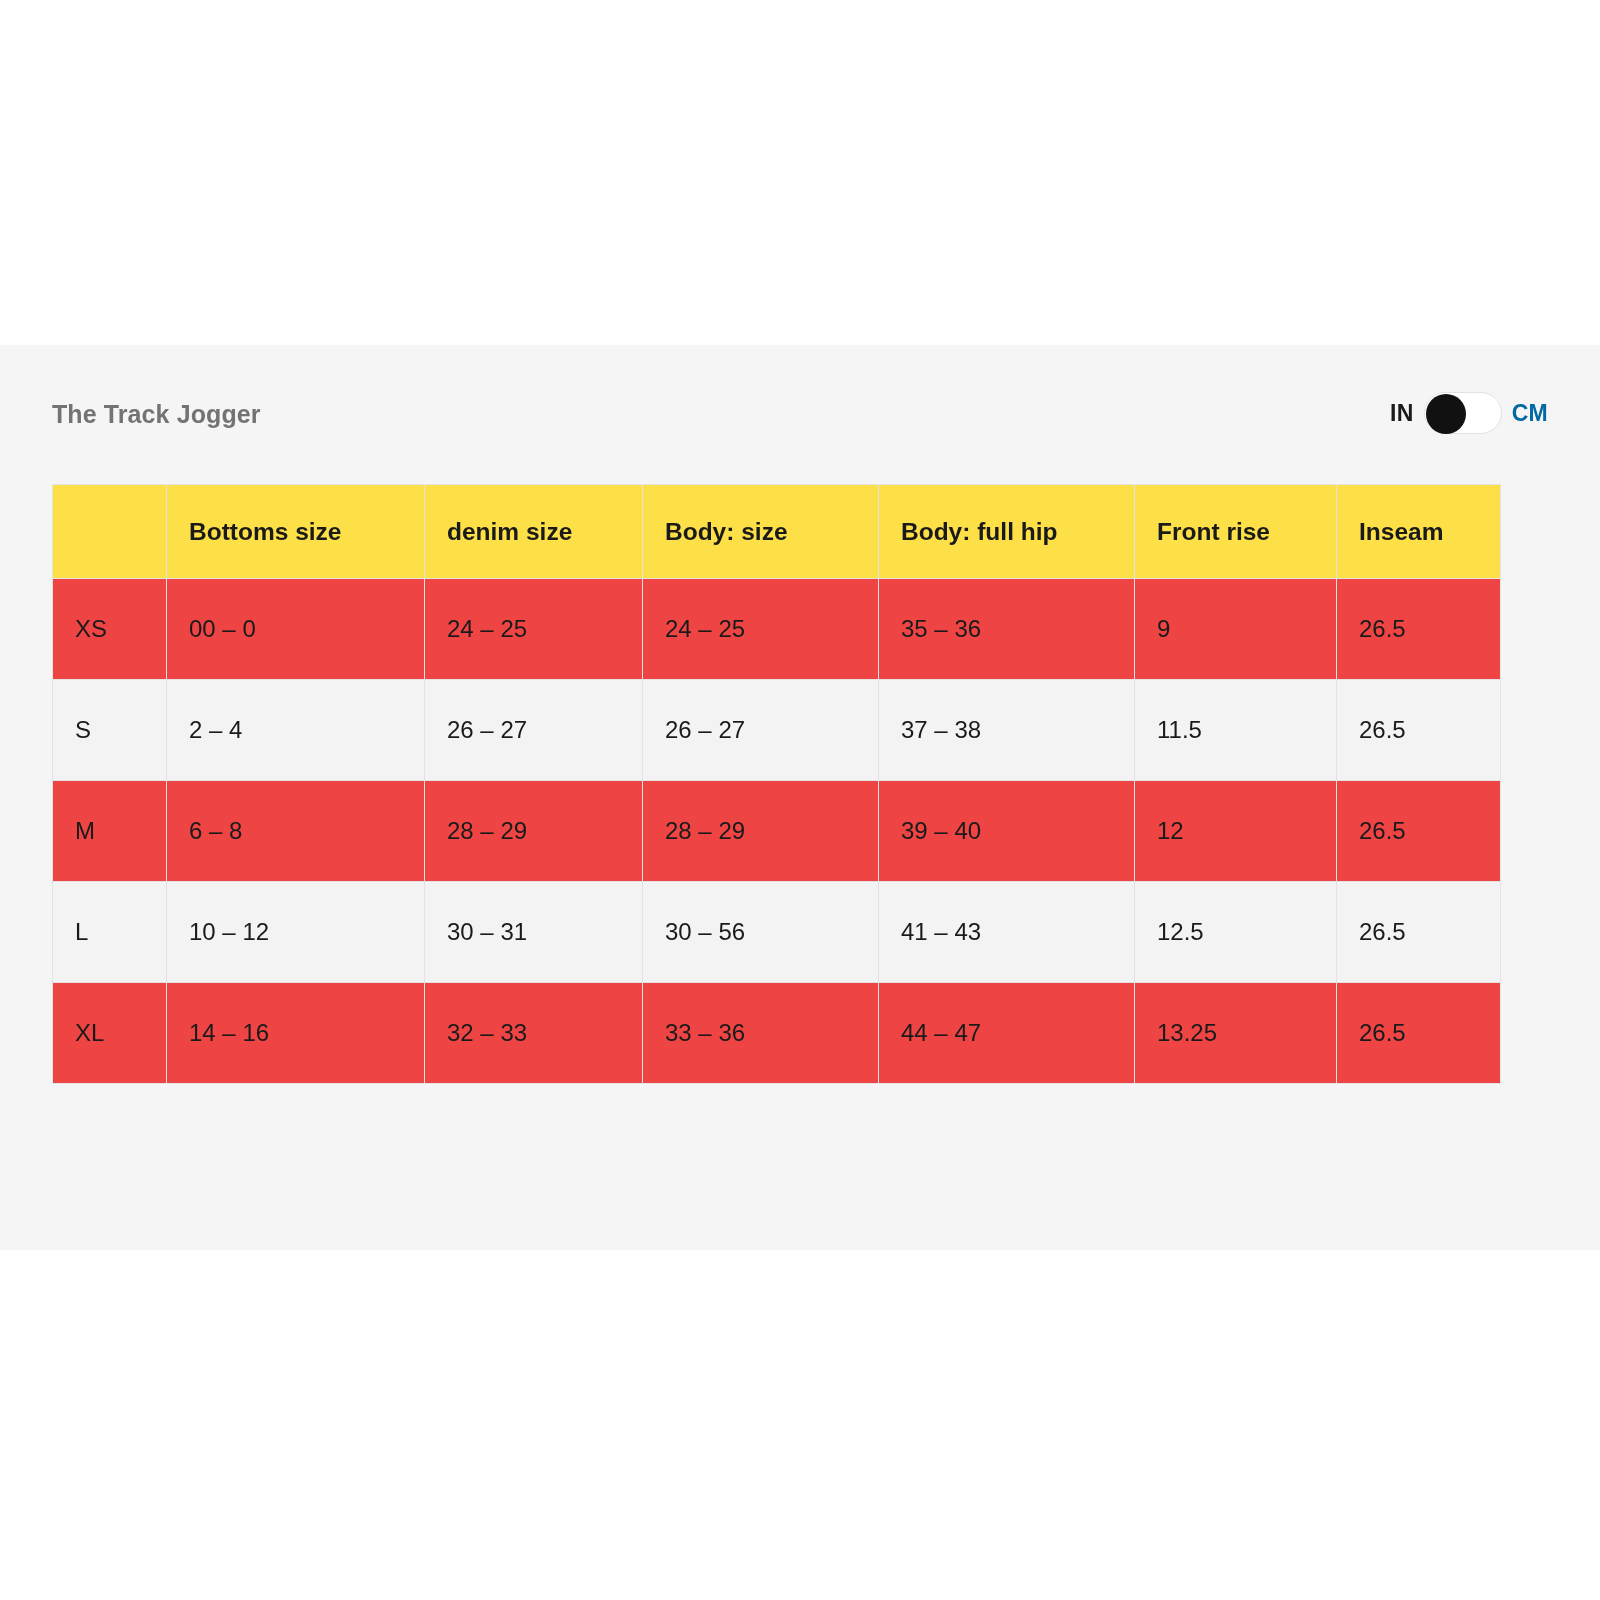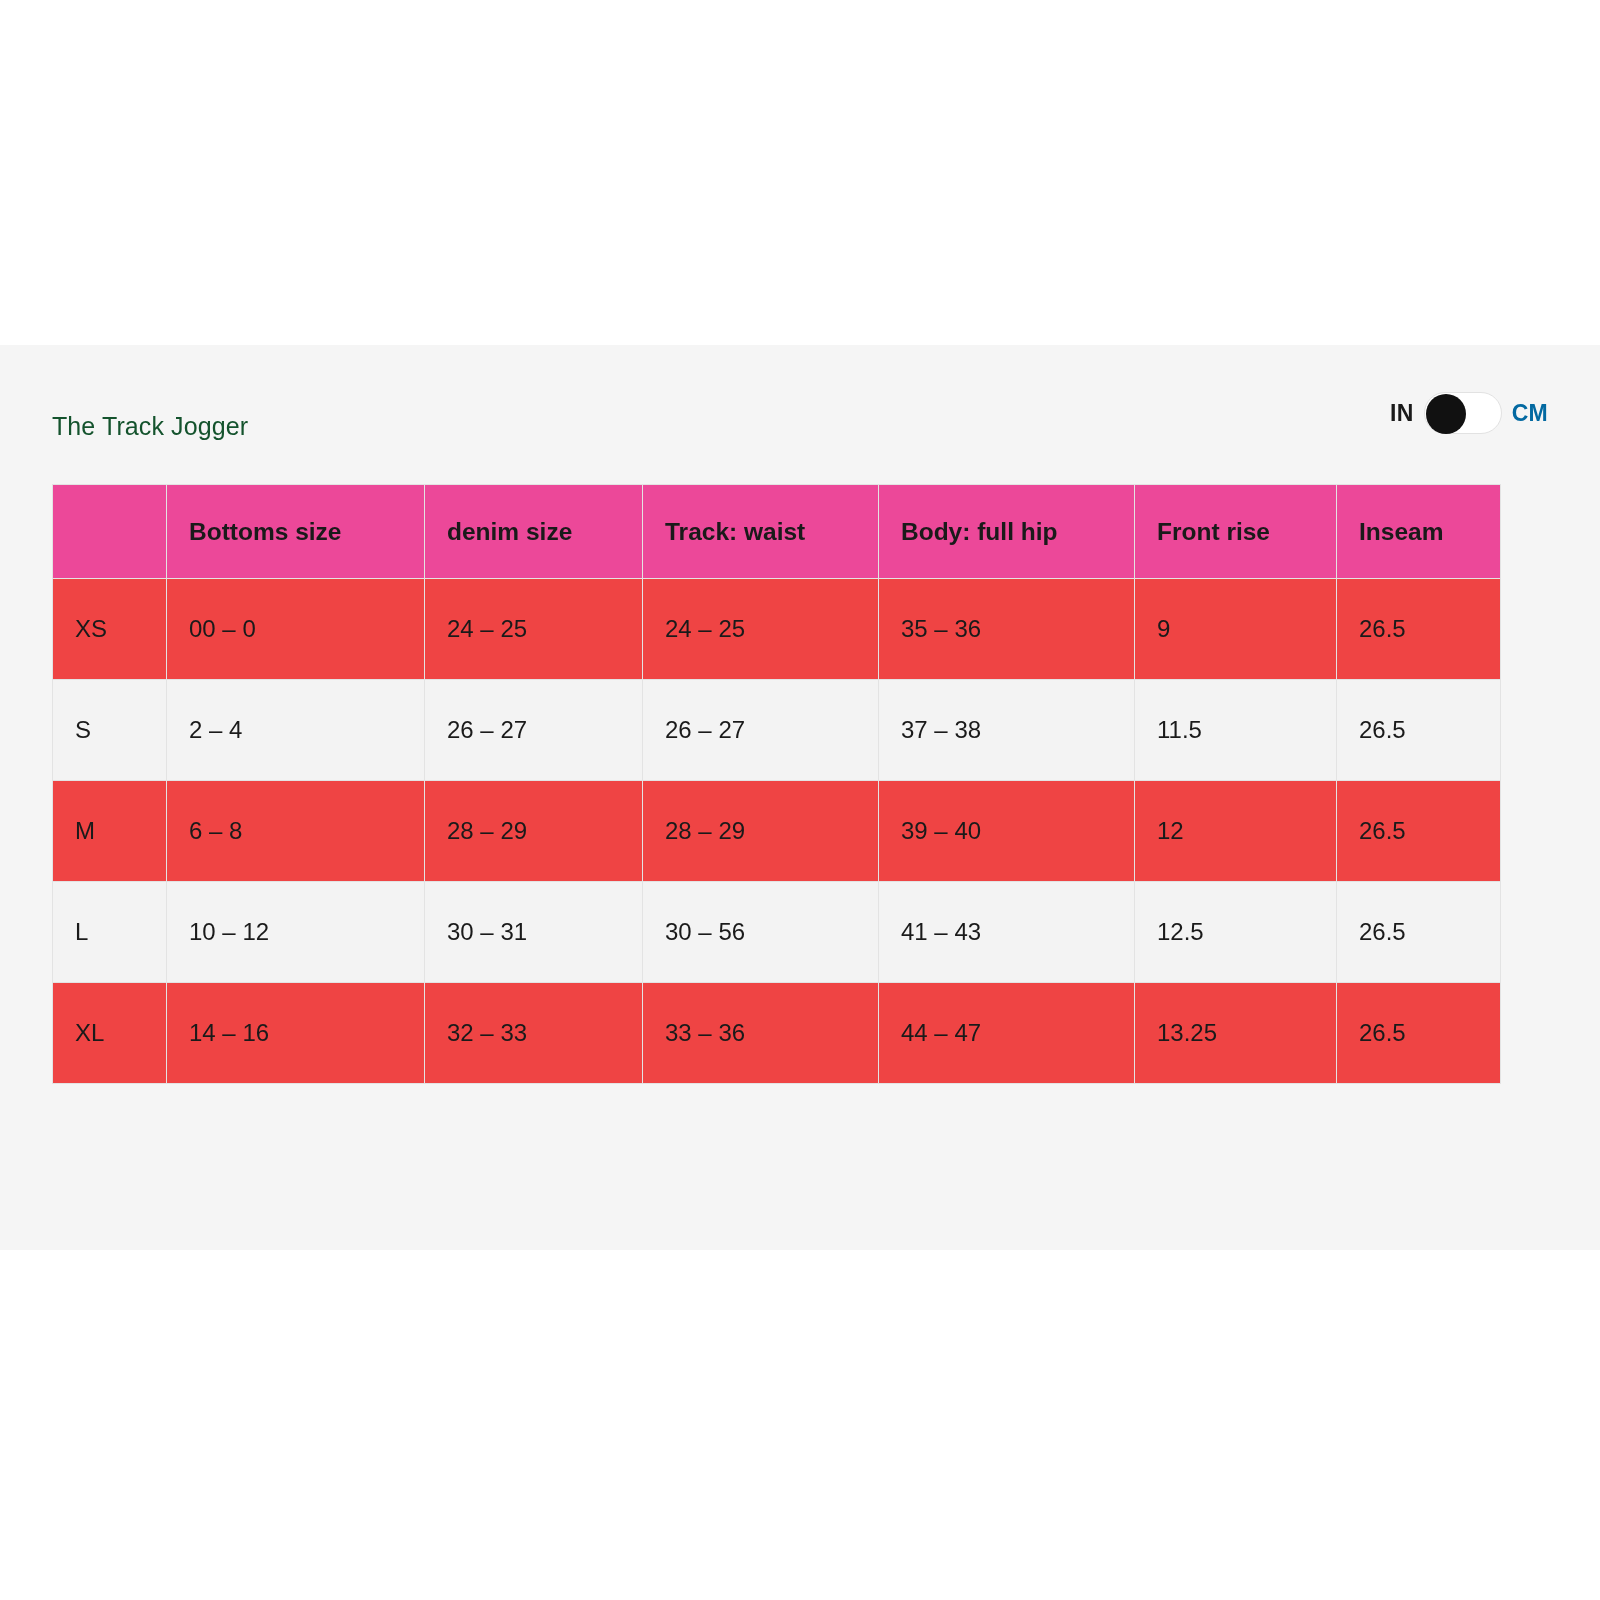--- a/index.html
+++ b/index.html
@@ -28,24 +28,24 @@
     background: #f5f5f5;
   }
   .panel-inner {
     position: relative;
     width: 100%;
     height: 100%;
   }
   .chart-title {
     position: absolute;
     left: 52px;
-    top: 412px;
+    top: 400px;
     font-size: 25px;
-    font-weight: normal;
-    color: #14532d;
+    font-weight: bold;
+    color: #737373;
     letter-spacing: 0.1px;
   }
   .unit-toggle {
     position: absolute;
     right: 52px;
     top: 390px;
     display: flex;
     align-items: center;
     gap: 0px;
     height: 46px;
@@ -95,21 +95,21 @@
     box-sizing: border-box;
     padding: 0 0 0 22px;
     height: 101px;
     font-size: 24px;
     color: #1a1a1a;
     font-weight: normal;
     white-space: nowrap;
   }
   table.size-table thead th {
     height: 94px;
-    background: #ec4899;
+    background: #fde047;
     font-weight: bold;
     font-size: 24.5px;
   }
   col.c0 { width: 114px; }
   col.c1 { width: 258px; }
   col.c2 { width: 218px; }
   col.c3 { width: 236px; }
   col.c4 { width: 256px; }
   col.c5 { width: 202px; }
   col.c6 { width: 164px; }
@@ -148,21 +148,21 @@
         <col class="c3">
         <col class="c4">
         <col class="c5">
         <col class="c6">
     </colgroup>
     <thead>
       <tr>
         <th></th>
         <th>Bottoms size</th>
         <th>denim size</th>
-        <th>Track: waist</th>
+        <th>Body: size</th>
         <th>Body: full hip</th>
         <th>Front rise</th>
         <th>Inseam</th>
       </tr>
     </thead>
     <tbody>
       <tr class="plain">
         <td class="size-cell">XS</td>
         <td>00 – 0</td>
         <td>24 – 25</td>

